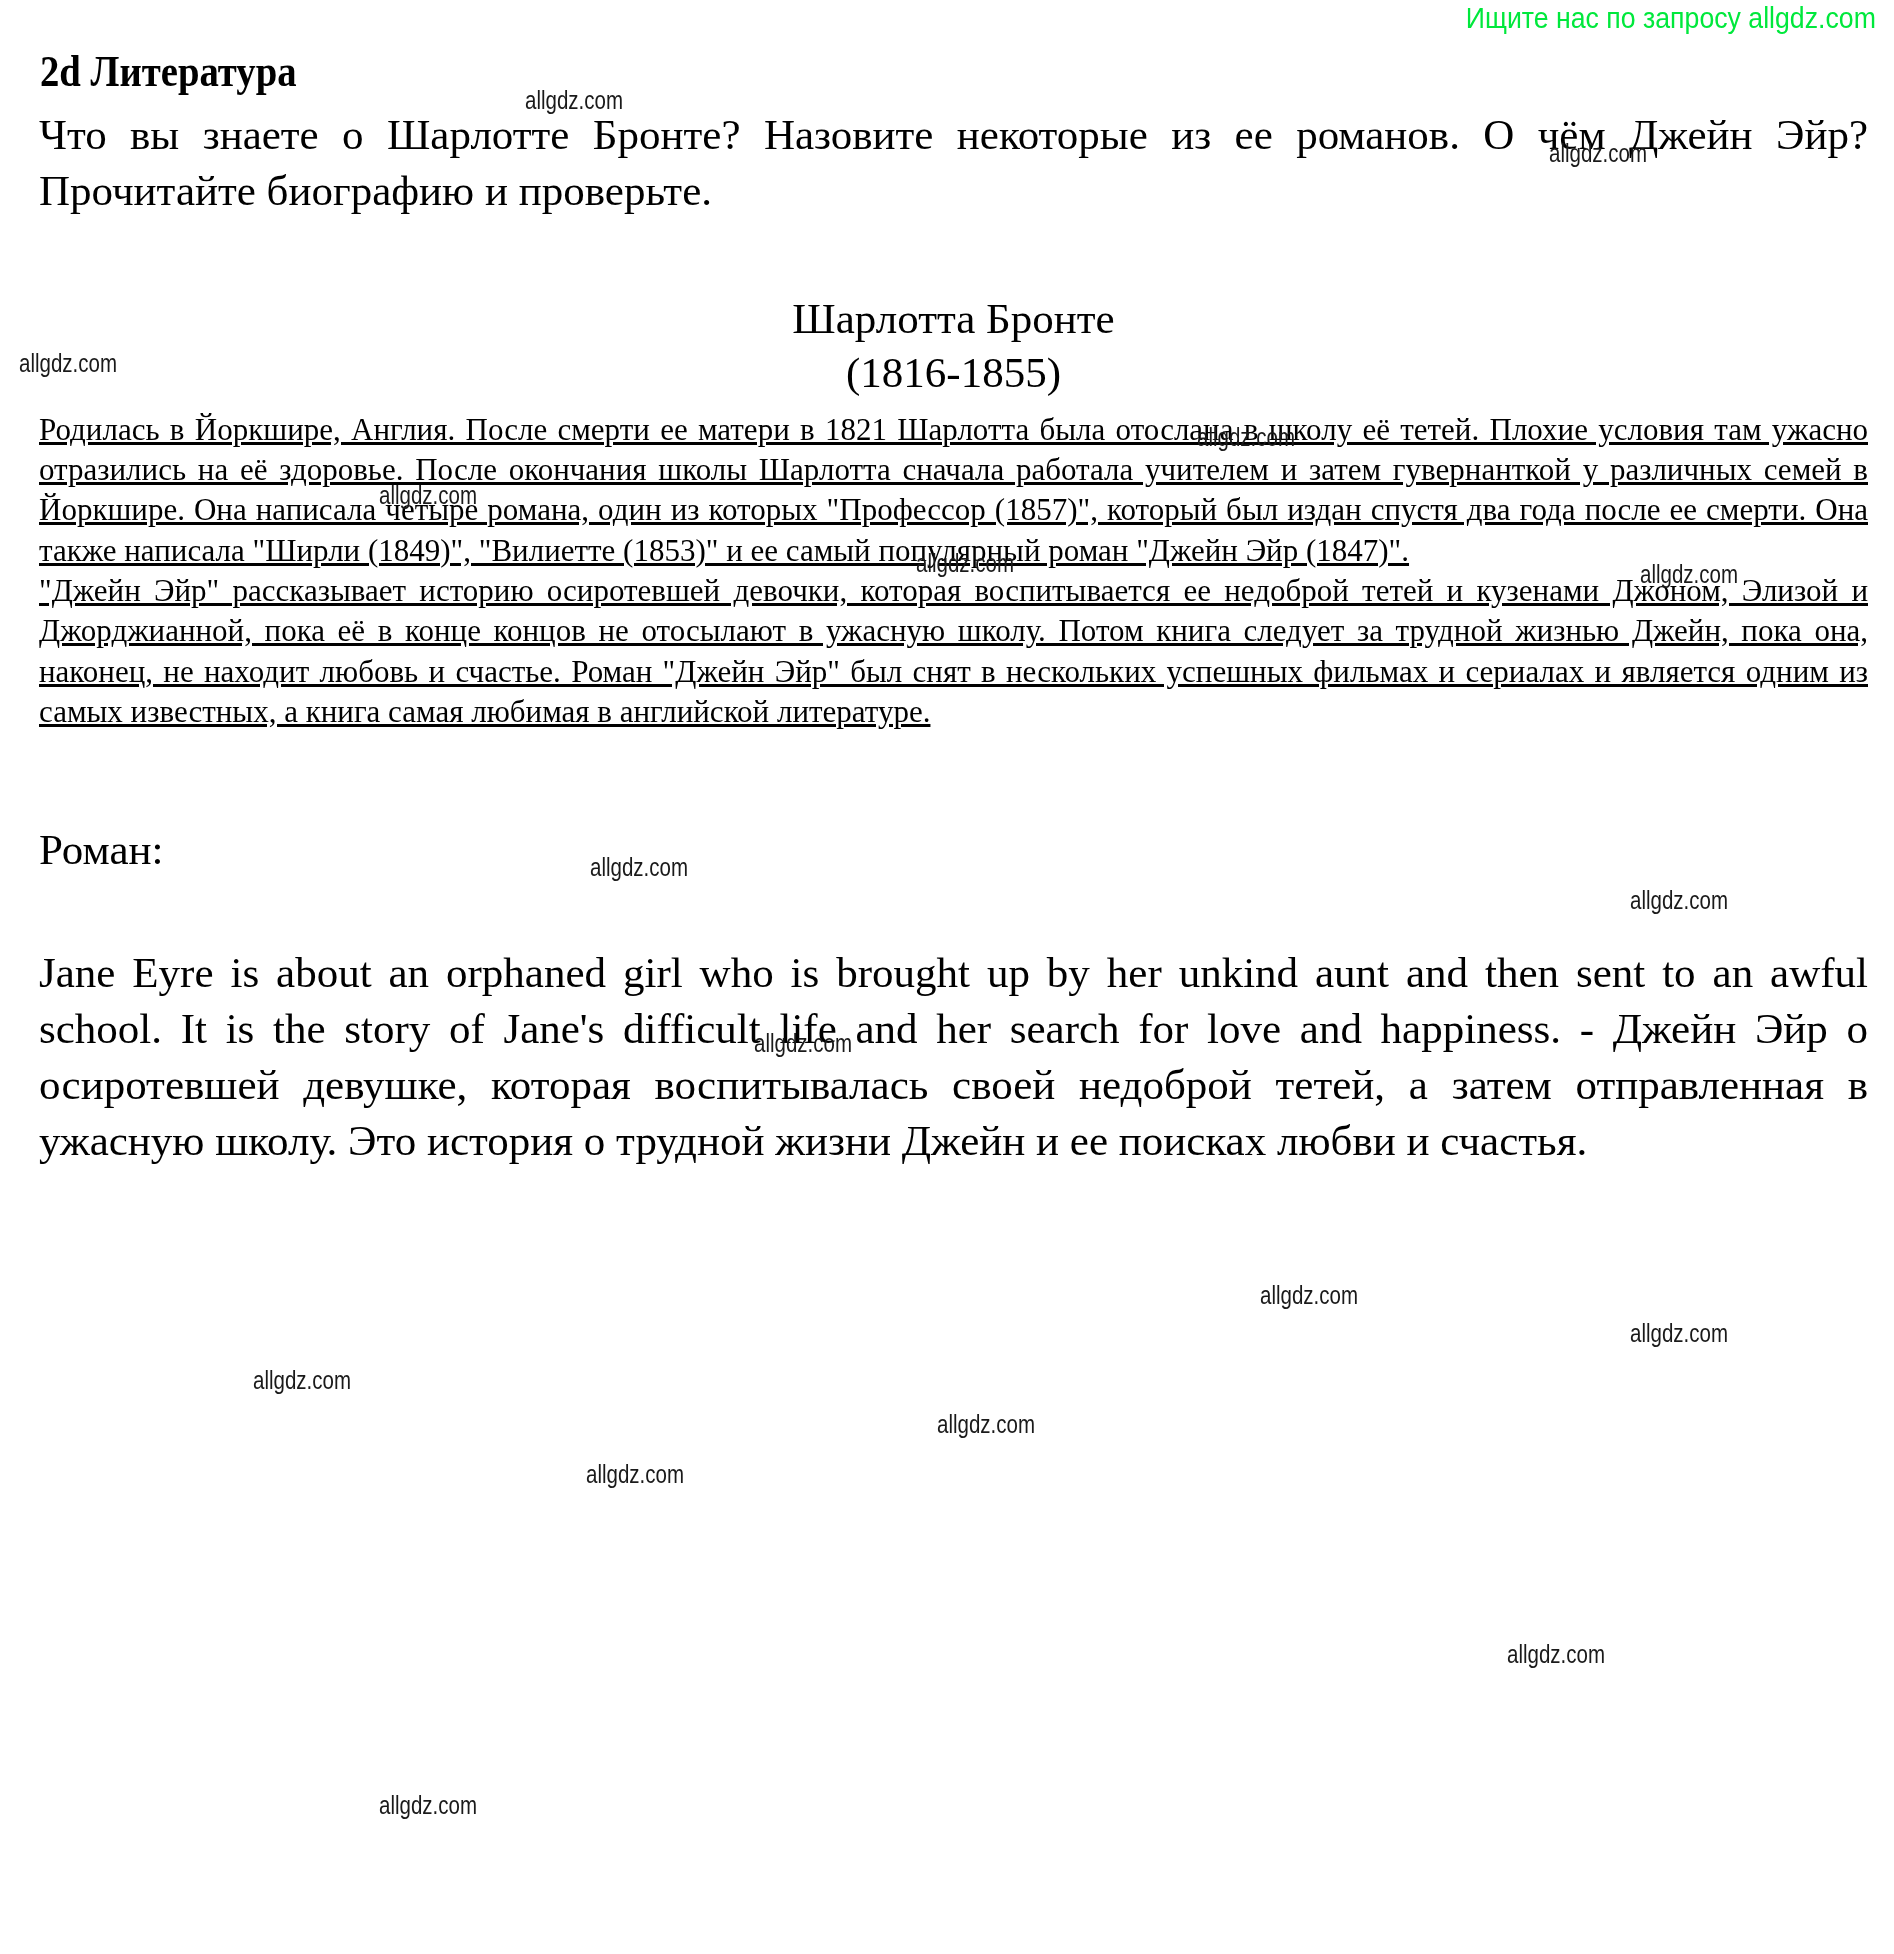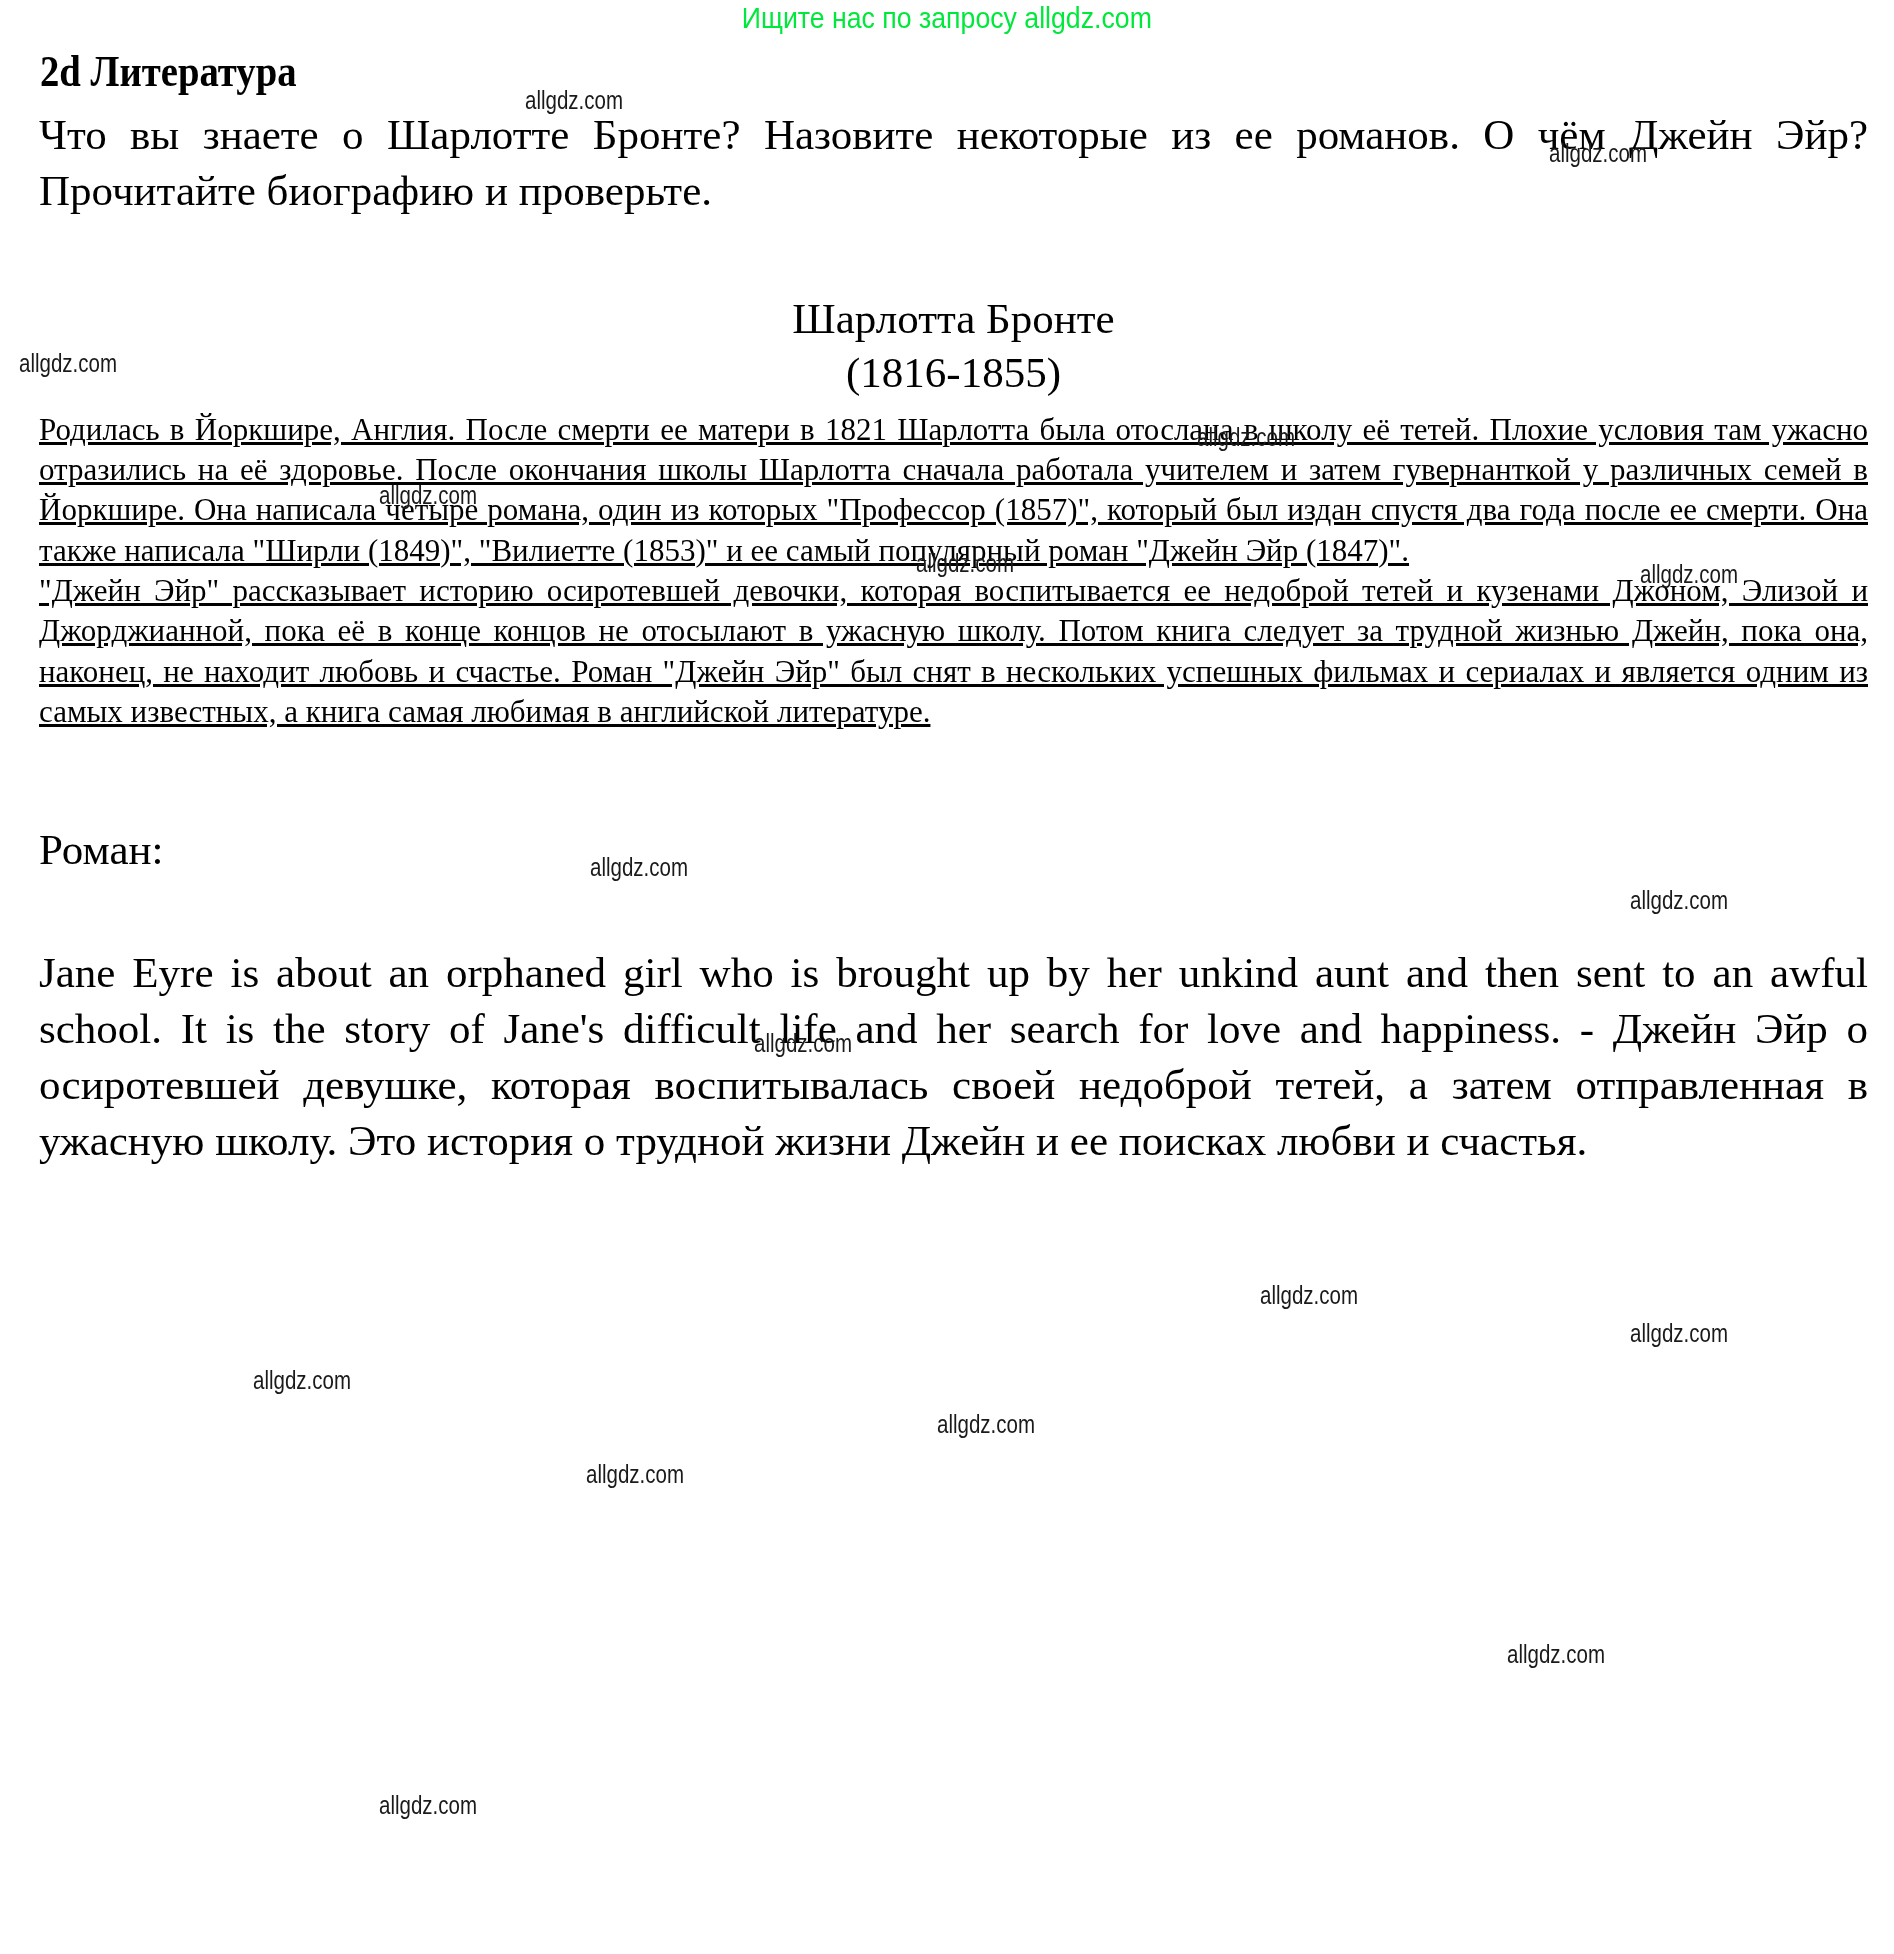--- a/index.html
+++ b/index.html
@@ -31,21 +31,21 @@
     transform-origin: left center;
     pointer-events: none;
     z-index: 5;
   }
 
   .wm-top {
     position: absolute;
     top: 1.9px;
     left: 0;
     width: 1894px;
-    text-align: center;
+    text-align: right;
     font-family: "Liberation Sans", sans-serif;
     font-size: 29px;
     color: #00e83c;
     white-space: nowrap;
     z-index: 6;
   }
   .wm-top span { display: inline-block; transform: scaleX(0.92); }
 
   
   .content {

